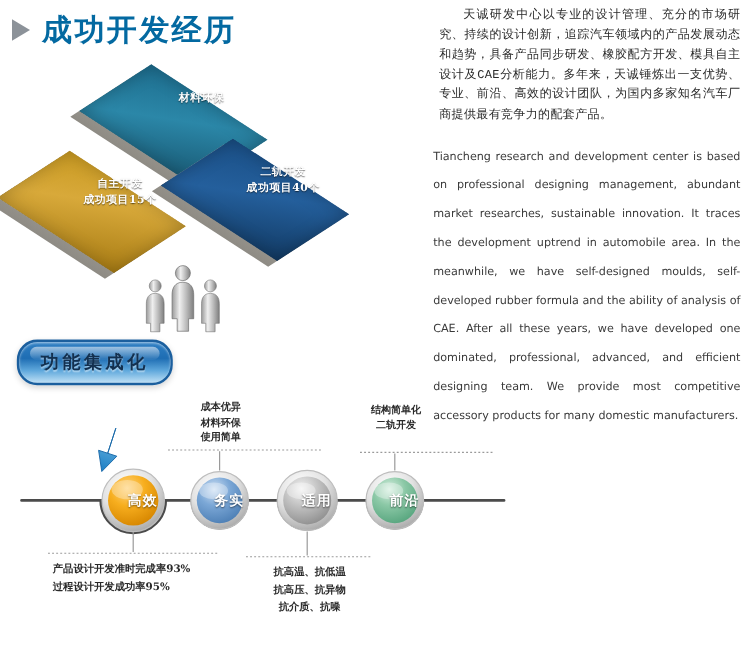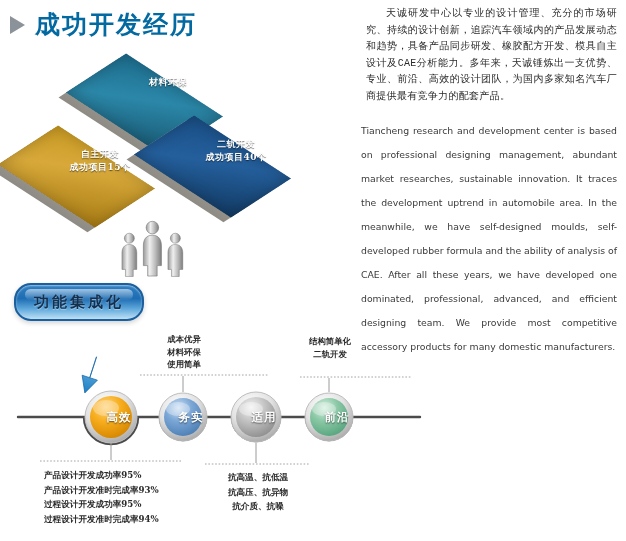--- a/index.html
+++ b/index.html
@@ -385,24 +385,22 @@
     <div>材料环保</div>
     <div>使用简单</div>
   </div>
 
   <div class="callout" style="left:291px; top:15px; width:78px;">
     <div>结构简单化</div>
     <div>二轨开发</div>
   </div>
 
   <div class="stat-block" style="left:44px; top:148px;">
-    <div>产品设计开发成功率95%</div>
     <div>产品设计开发准时完成率93%</div>
     <div>过程设计开发成功率95%</div>
-    <div>过程设计开发准时完成率94%</div>
   </div>
 
   <div class="callout" style="left:208px; top:150px; width:100px; line-height:14.5px; font-size:8.6px;">
     <div>抗高温、抗低温</div>
     <div>抗高压、抗异物</div>
     <div>抗介质、抗噪</div>
   </div>
 </div>
 
 </body></html>

